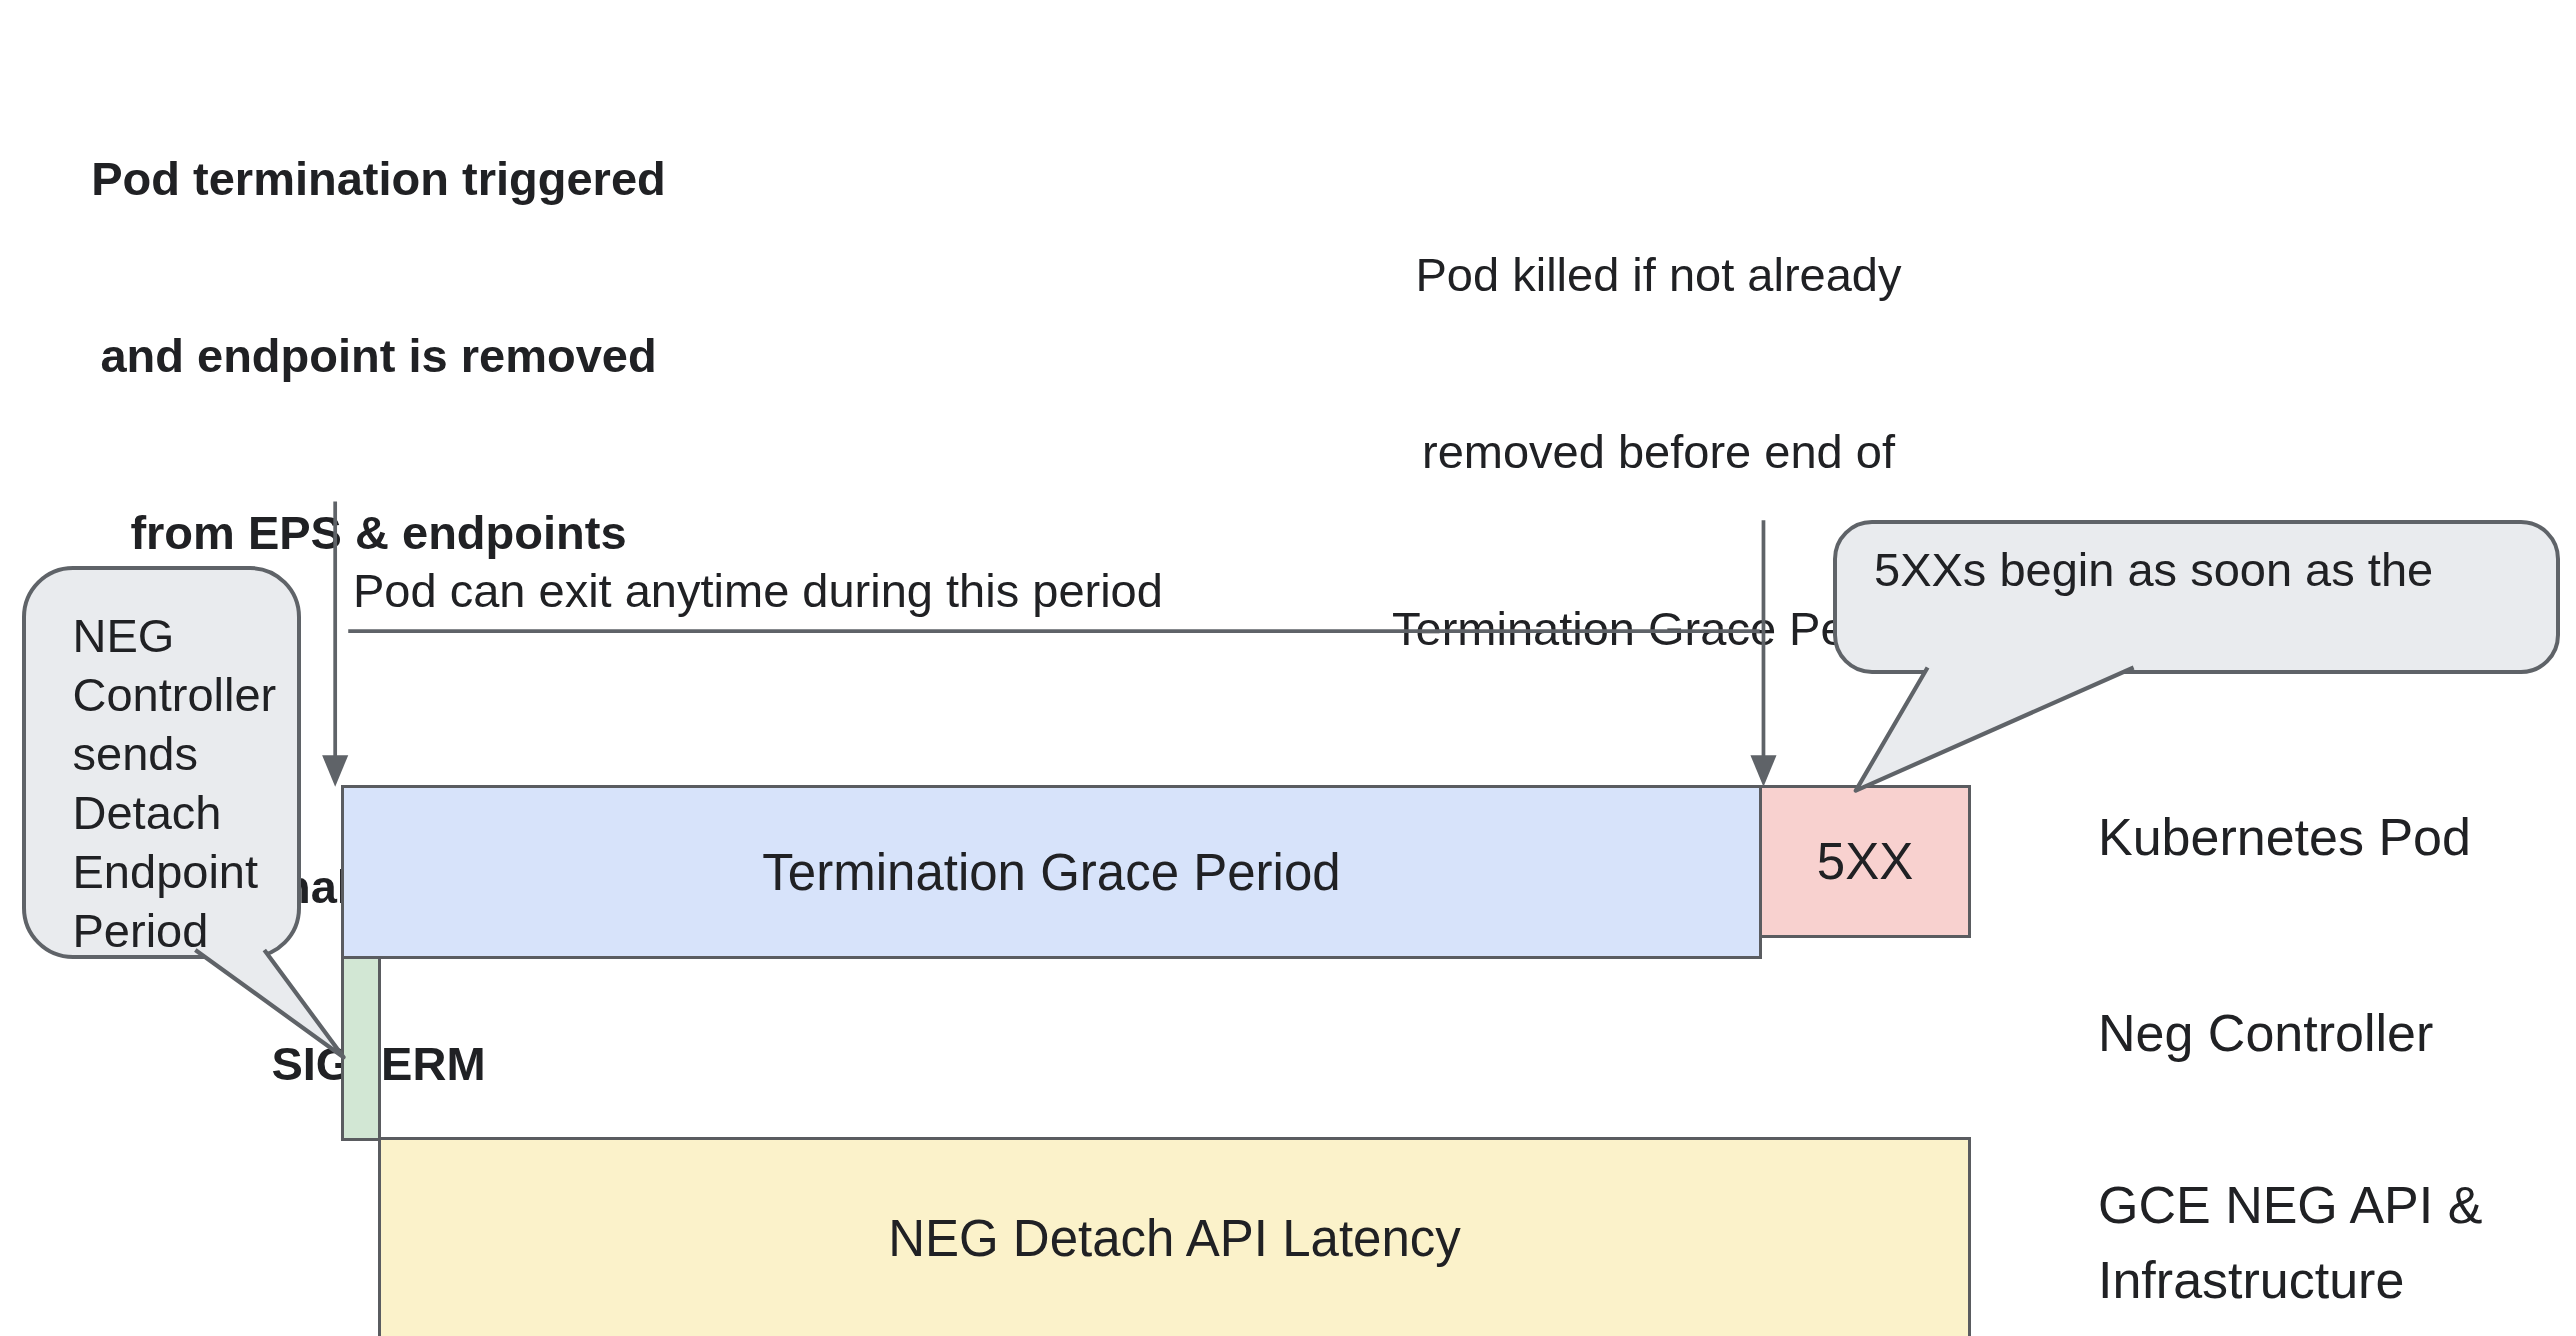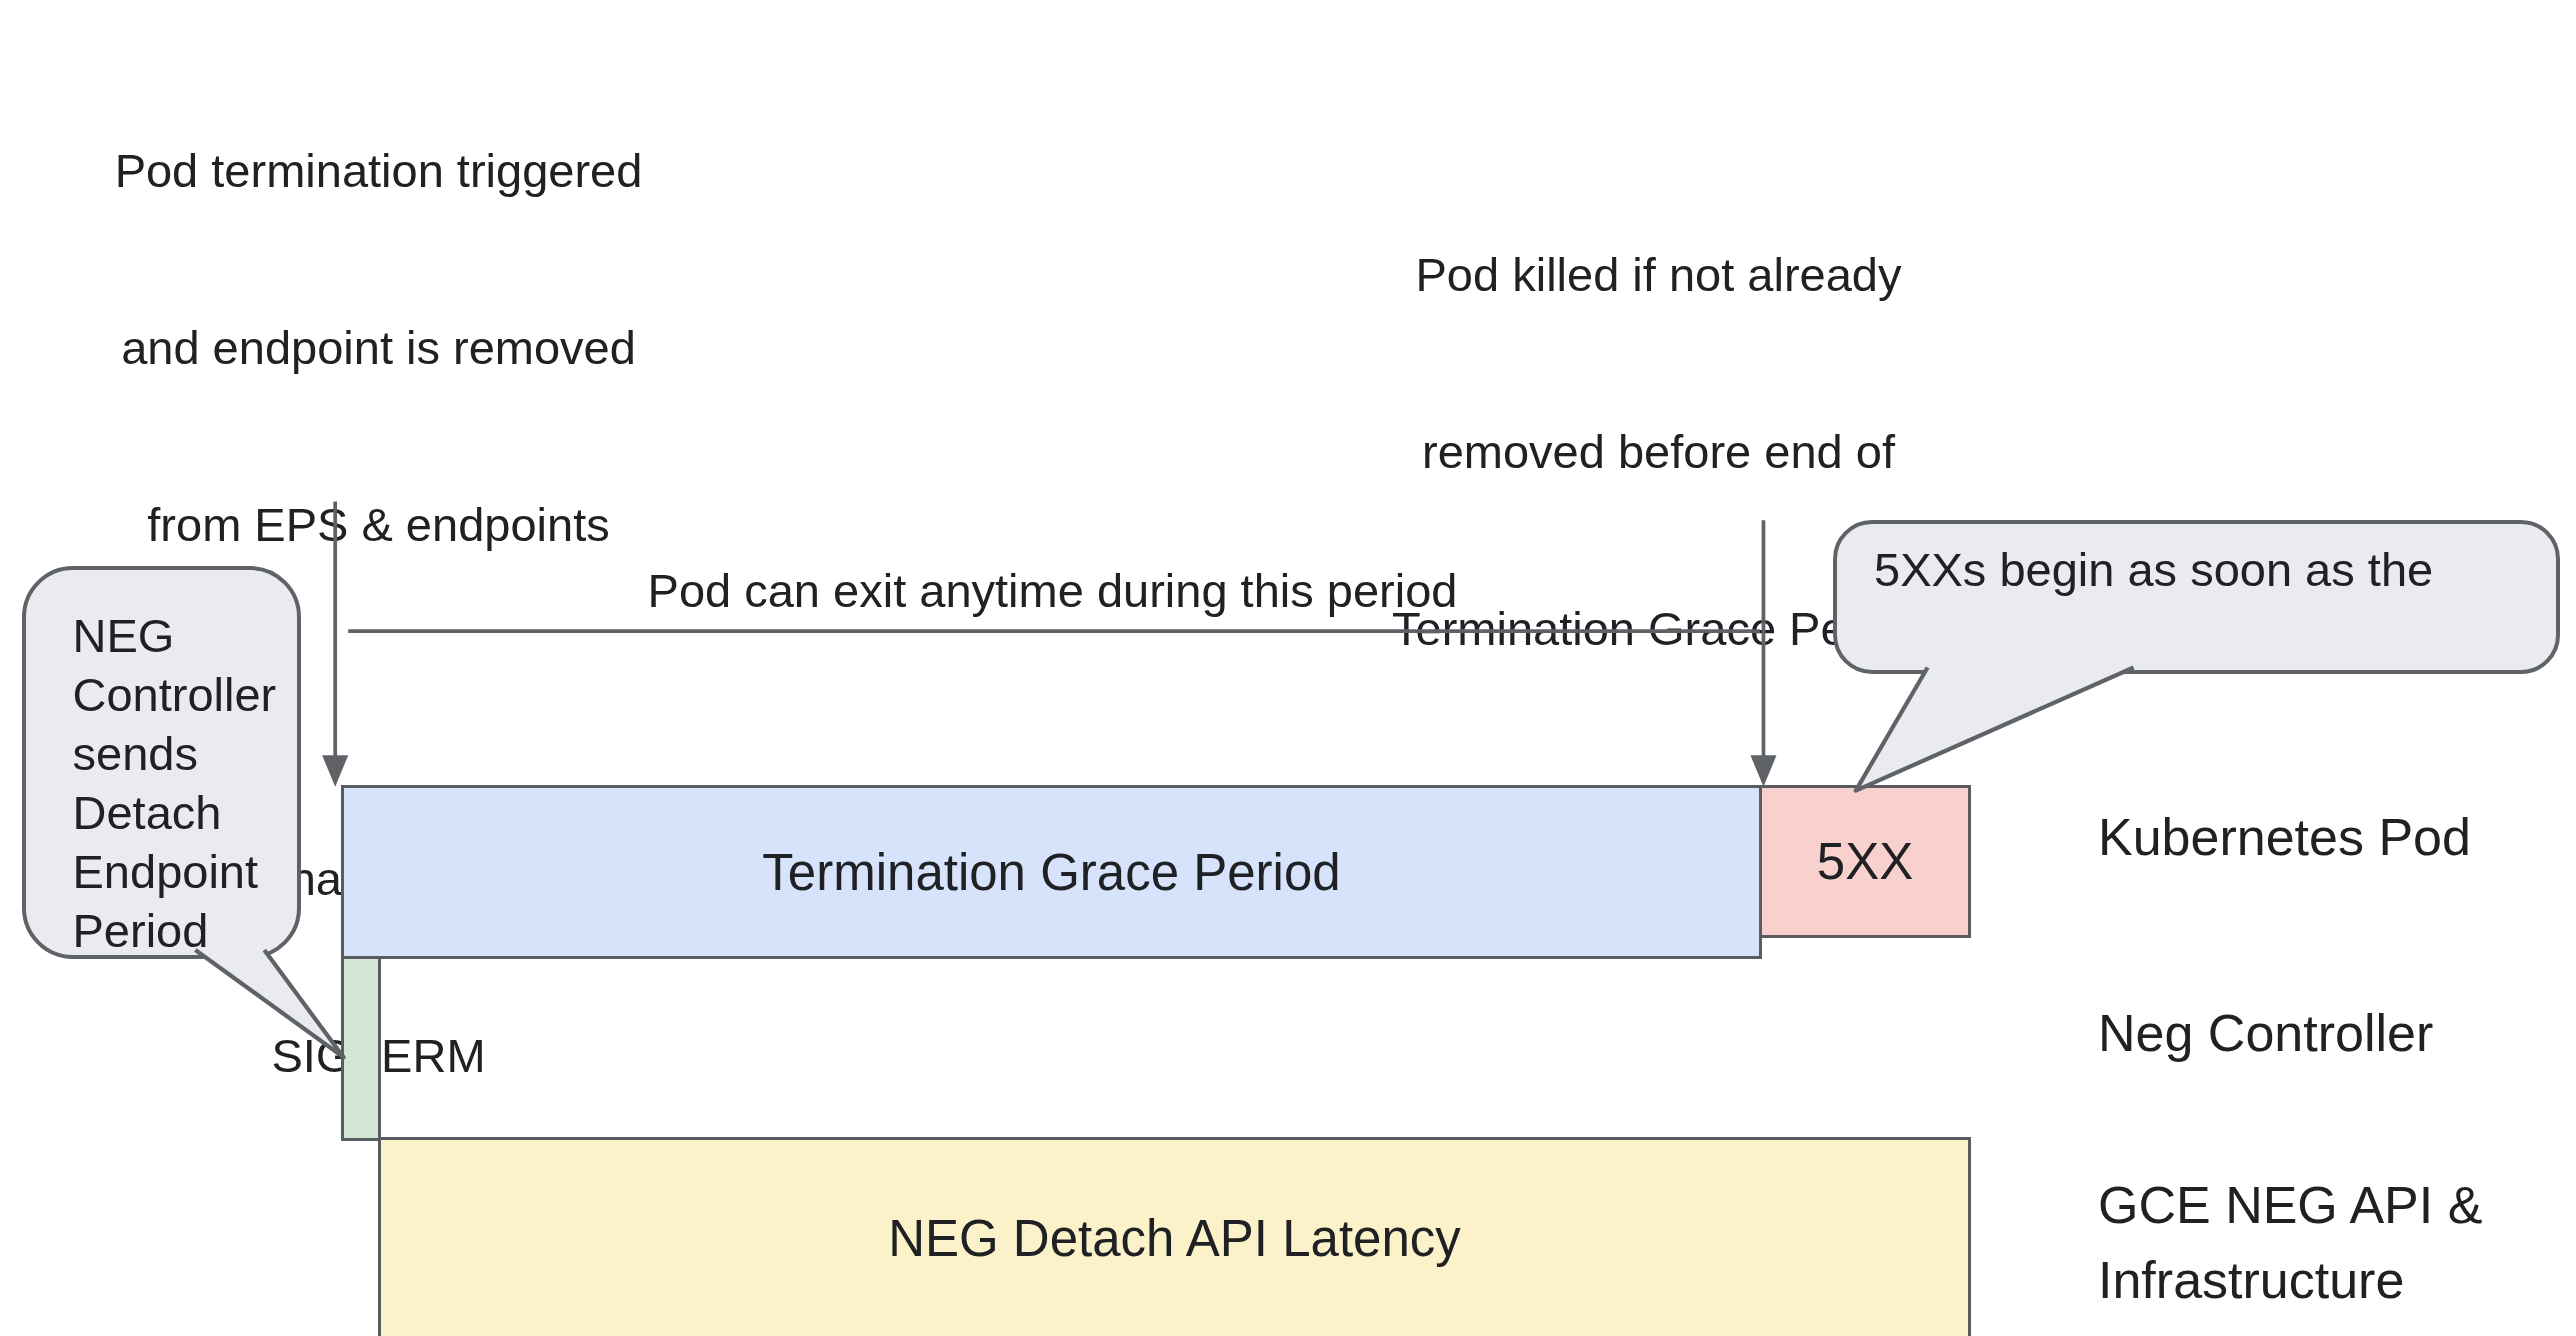--- a/index.html
+++ b/index.html
@@ -15,30 +15,30 @@
   .bar-pink{background:var(--pink,#f8d1cf);}
   .bar-green{background:var(--green,#d2e7d4);}
   .bar-yellow{background:var(--yellow,#fbf2ca);}
   .rowlabel{position:absolute;left:2098px;font-size:52px;line-height:75px;}
   .bubble{position:absolute;box-sizing:border-box;background:var(--bubble,#e9ebee);
           border:4.7px solid var(--edge,#5f6368);font-size:47px;}
   .bubble-left{left:21.5px;top:566px;width:279px;height:393px;border-radius:51px;
                padding:36px 0 0 47px;line-height:59px;}
   .bubble-right{left:1833px;top:520px;width:727px;height:154px;border-radius:39px;
                 padding:17px 2px 0 37px;line-height:58px;}
-  .exit-note{position:absolute;left:353px;top:561px;width:1399px;text-align:center;
+  .exit-note{position:absolute;left:353px;top:561px;width:1399px;
              font-size:47px;line-height:59px;}
   svg.connectors{position:absolute;left:0;top:0;pointer-events:none;}
 </style>
 </head>
 <body>
 
 <div class="canvas">
 
-  <div class="note" style="left:45px;top:23px;width:667px;">
+  <div class="note" style="left:45px;top:31px;width:667px;font-weight:bold;">
     <div class="ln">Pod termination triggered</div>
     <div class="ln">and endpoint is removed</div>
     <div class="ln">from EPS &amp; endpoints</div>
     <div class="ln"></div>
     <div class="ln">Pod is signaled to shutdown</div>
     <div class="ln">SIGTERM</div>
   </div>
 
   <div class="note" style="left:1332px;top:127px;width:653px;">
     <div class="ln">Pod killed if not already</div>

